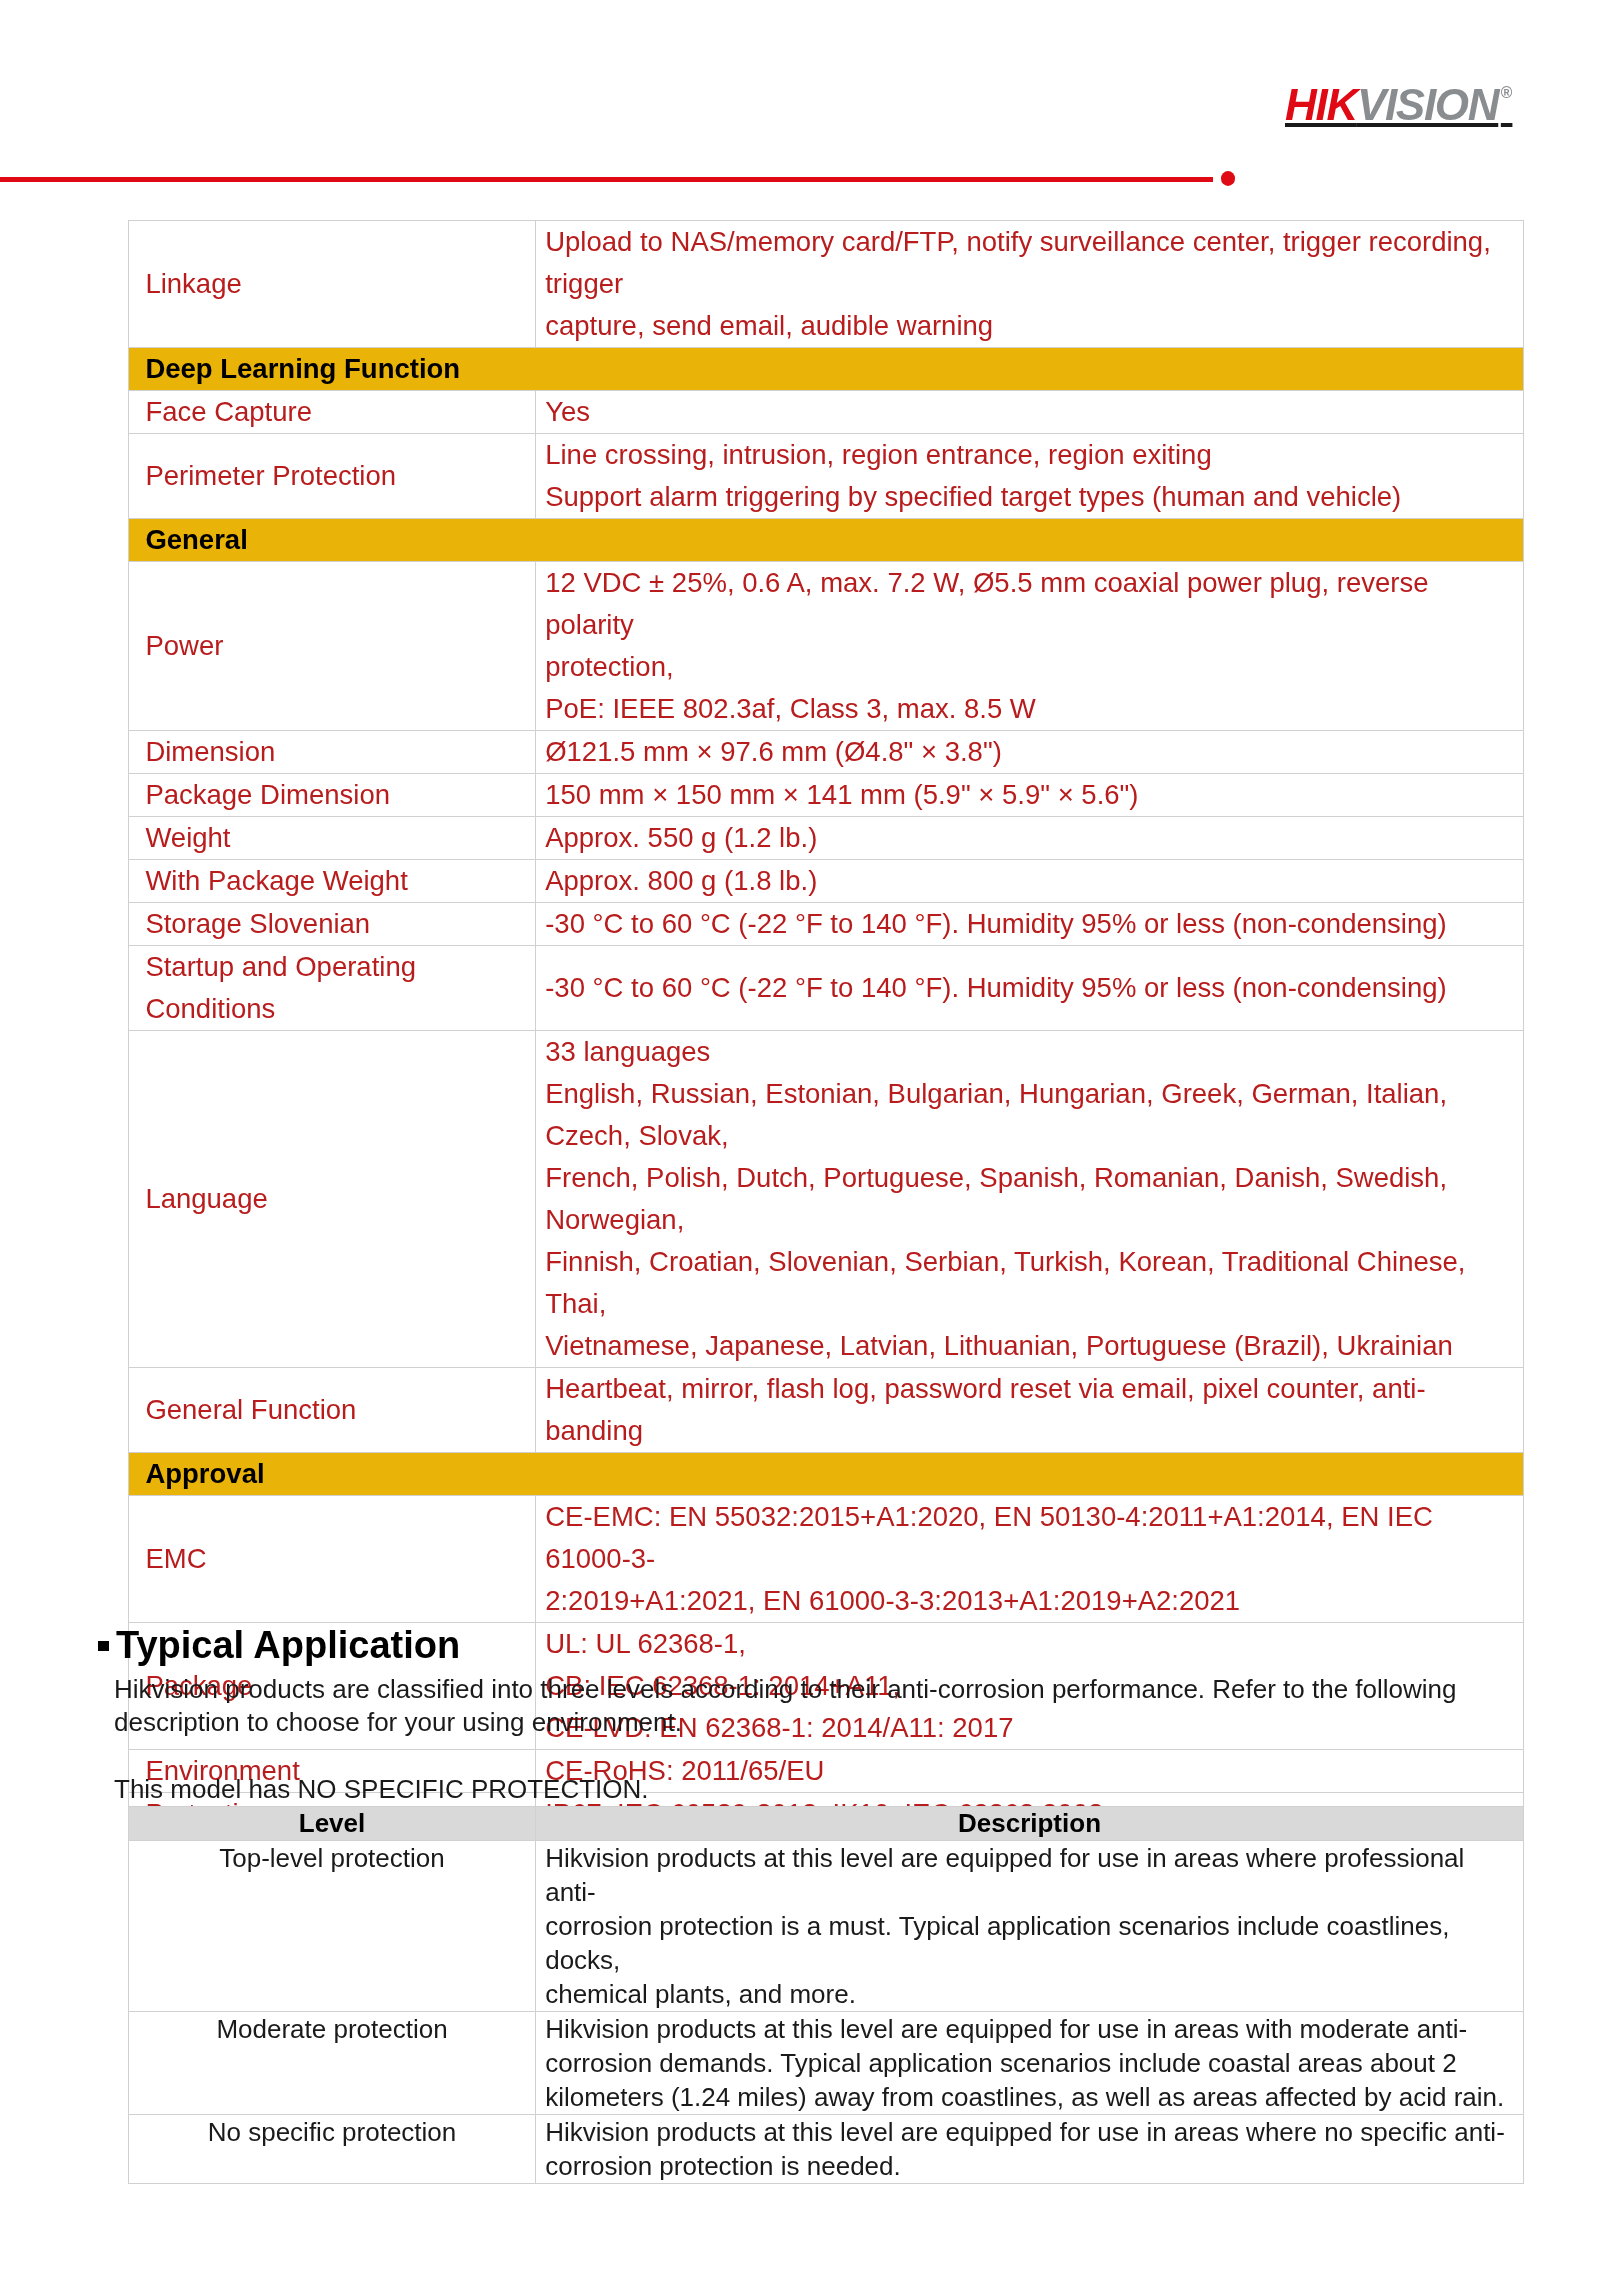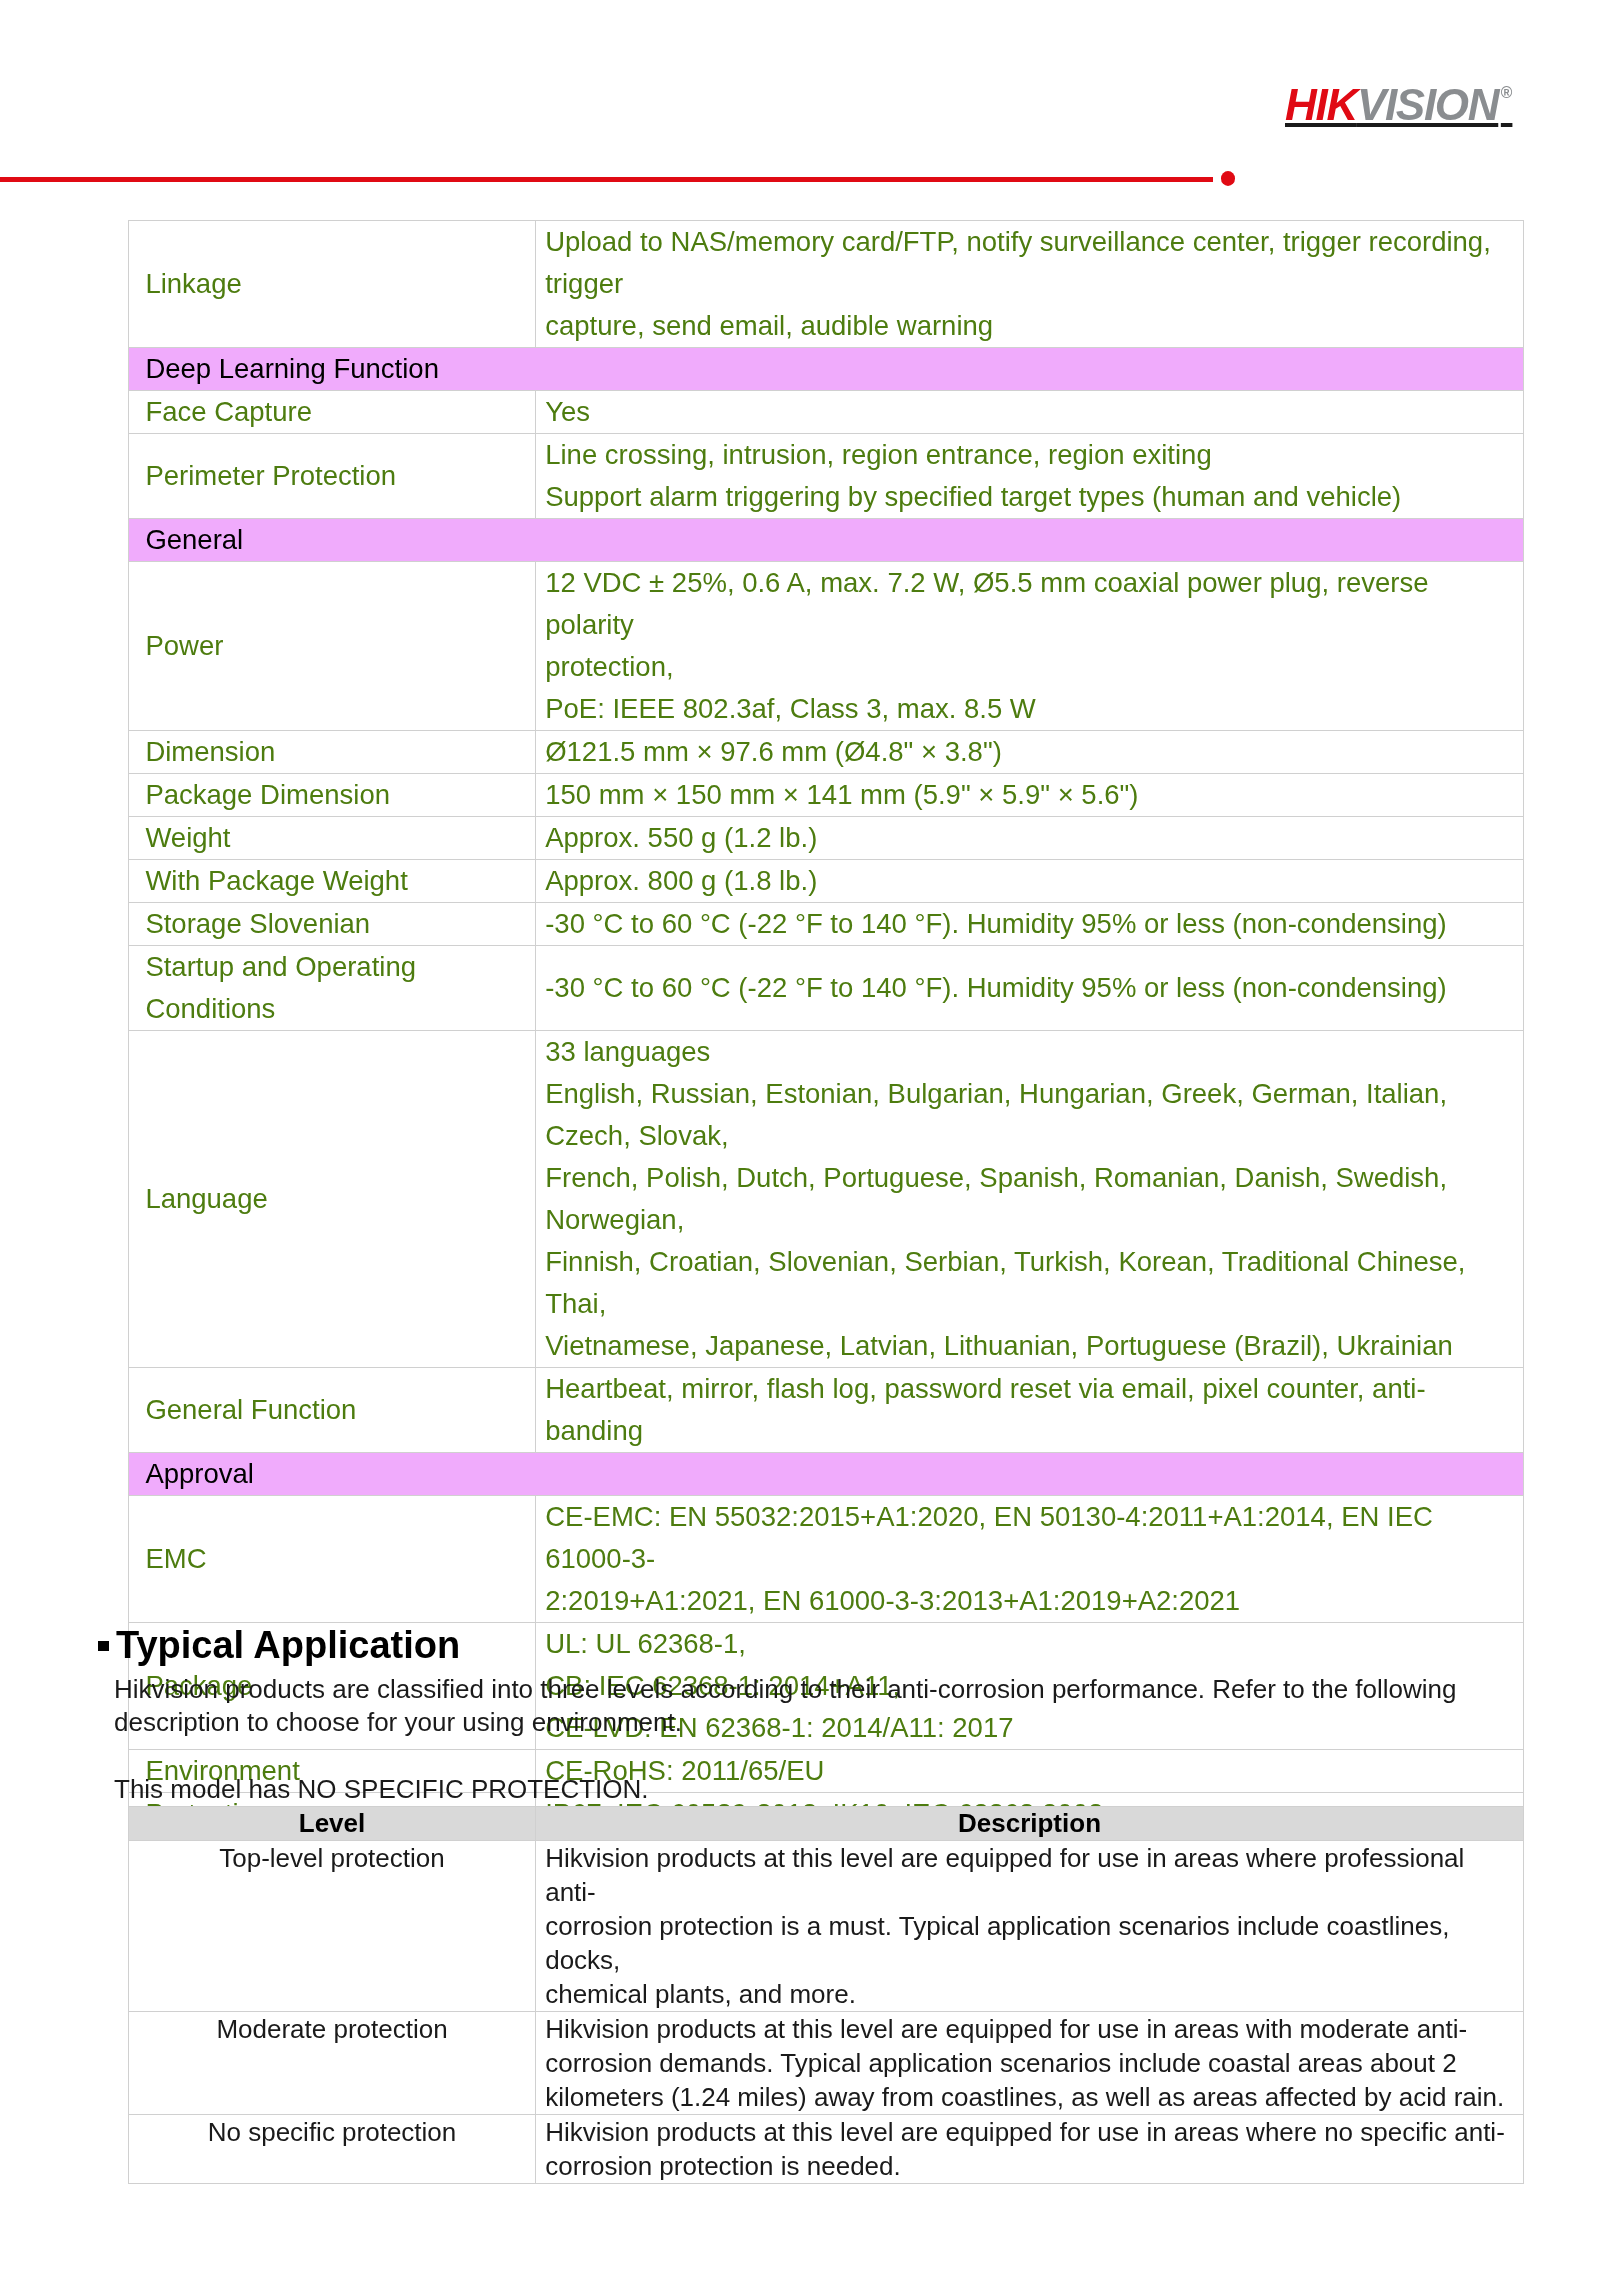--- a/index.html
+++ b/index.html
@@ -52,27 +52,27 @@
   
   table { border-collapse: collapse; table-layout: fixed; width: 1395px; }
   td, th { border: 1.3px solid #d0d0d0; }
 
   .spec { position: absolute; left: 128px; top: 220px; }
   .spec td {
     font-size: 27.5px;
     line-height: 42px;
     vertical-align: middle;
     white-space: pre-line;
-    color: #4d7c0f;
+    color: #b91c1c;
   }
   .spec td.lbl { padding: 0 13px 0 16.4px; }
   .spec td.val { padding: 0 13px 0 9.2px; }
   .spec td.sec {
-    background: #f0abfc;
-    font-weight: normal;
+    background: #eab308;
+    font-weight: bold;
     color: #000;
     padding: 0 13px 0 16.4px;
     height: 42px;
   }
 
   .prot { position: absolute; left: 128px; top: 1806px; }
   .prot th {
     background: #d9d9d9;
     font-size: 26px;
     line-height: 33px;

